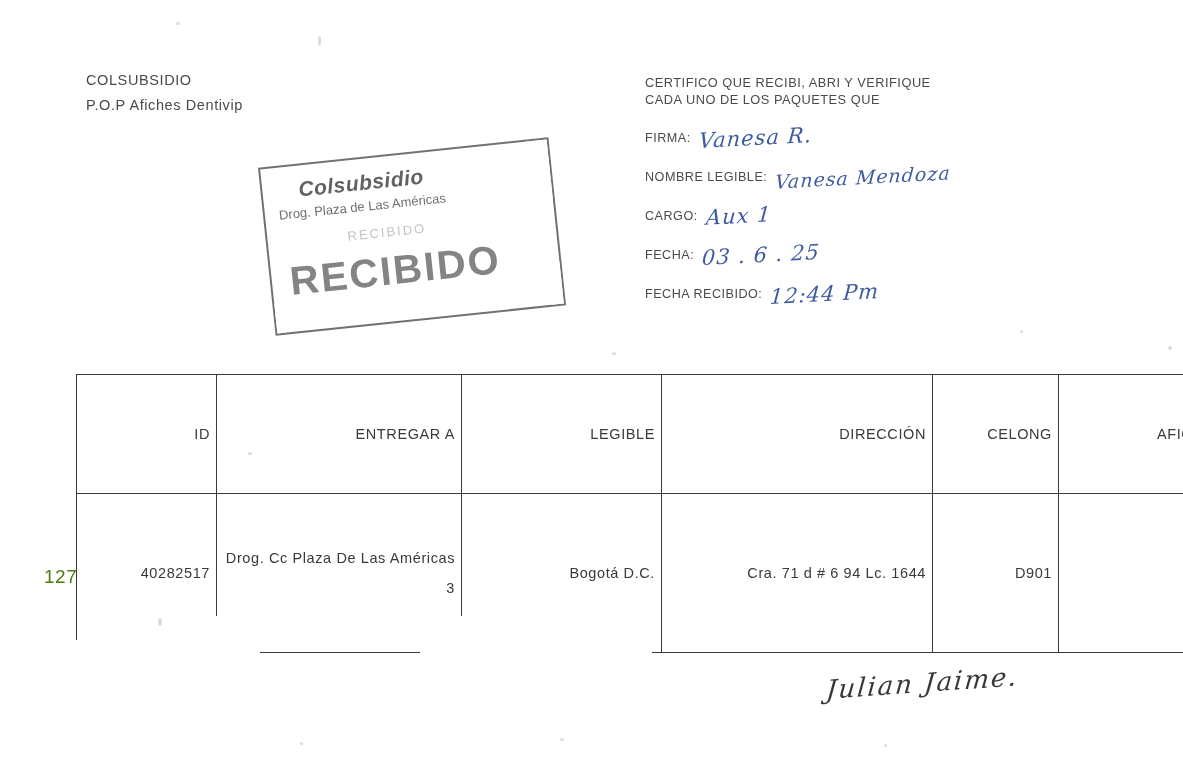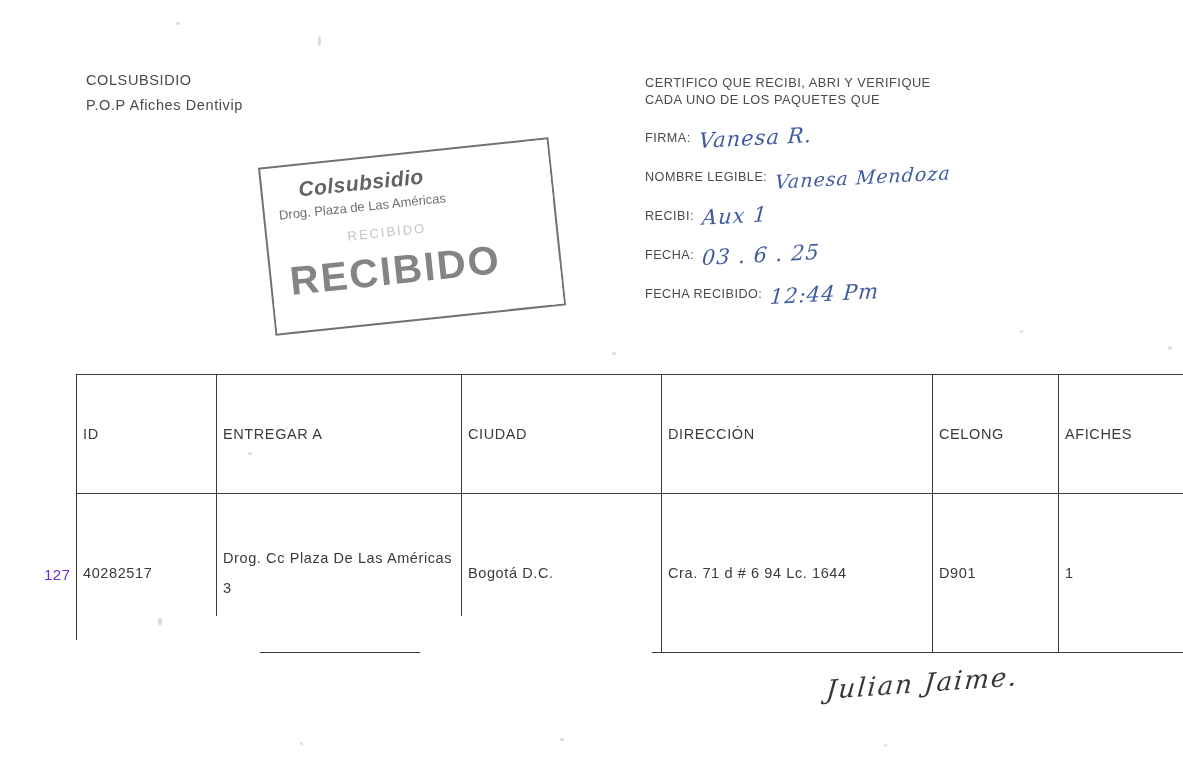--- a/index.html
+++ b/index.html
@@ -145,21 +145,21 @@
     border-collapse: collapse;
     width: 100%;
     table-layout: fixed;
   }
   table.doc-table td, table.doc-table th {
     border: 1.6px solid #3a3a3a;
     font-weight: normal;
     font-size: 14.5px;
     color: #3a3a3a;
     letter-spacing: .6px;
-    text-align: left;
+    text-align: right;
     vertical-align: middle;
     padding: 0 6px;
   }
   table.doc-table thead th { height: 118px; }
   table.doc-table tbody td { height: 158px; }
 
   .col-id      { width: 127px; }
   .col-entreg  { width: 232px; }
   .col-ciudad  { width: 187px; }
   .col-dir     { width: 258px; }
@@ -170,22 +170,22 @@
     text-align: left;
     padding-left: 14px;
     line-height: 30px;
   }
   td.cell-bold { font-weight: bold; }
 
   .row-index {
     position: absolute;
     left: 44px;
     top: 566px;
-    font-size: 15px;
-    color: #6d28d9;
+    font-size: 19px;
+    color: #4d7c0f;
     letter-spacing: .5px;
   }
 
   
   .wash {
     position: absolute;
     background: #ffffff;
   }
 
   
@@ -219,21 +219,21 @@
     <span class="field-label">FIRMA:</span>
     <span class="field-hand">Vanesa R.</span>
   </div>
 
   <div class="field-row">
     <span class="field-label">NOMBRE LEGIBLE:</span>
     <span class="field-hand small">Vanesa Mendoza</span>
   </div>
 
   <div class="field-row">
-    <span class="field-label">RECIBI:</span>
+    <span class="field-label">CARGO:</span>
     <span class="field-hand">Aux 1</span>
   </div>
 
   <div class="field-row">
     <span class="field-label">FECHA:</span>
     <span class="field-hand">03 . 6 . 25</span>
   </div>
 
   <div class="field-row">
     <span class="field-label">FECHA RECIBIDO:</span>
@@ -254,21 +254,21 @@
 </div>
 
 <div class="row-index">127</div>
 
 <div class="table-wrap">
   <table class="doc-table">
     <thead>
       <tr>
         <th class="col-id">ID</th>
         <th class="col-entreg">ENTREGAR A</th>
-        <th class="col-ciudad">CIUDAD</th>
+        <th class="col-ciudad">LEGIBLE</th>
         <th class="col-dir">DIRECCIÓN</th>
         <th class="col-celong">CELONG</th>
         <th class="col-afiches">AFICHES</th>
       </tr>
     </thead>
     <tbody>
       <tr>
         <td>40282517</td>
         <td class="cell-left">Drog. Cc Plaza De Las Américas 3</td>
         <td>Bogotá D.C.</td>

